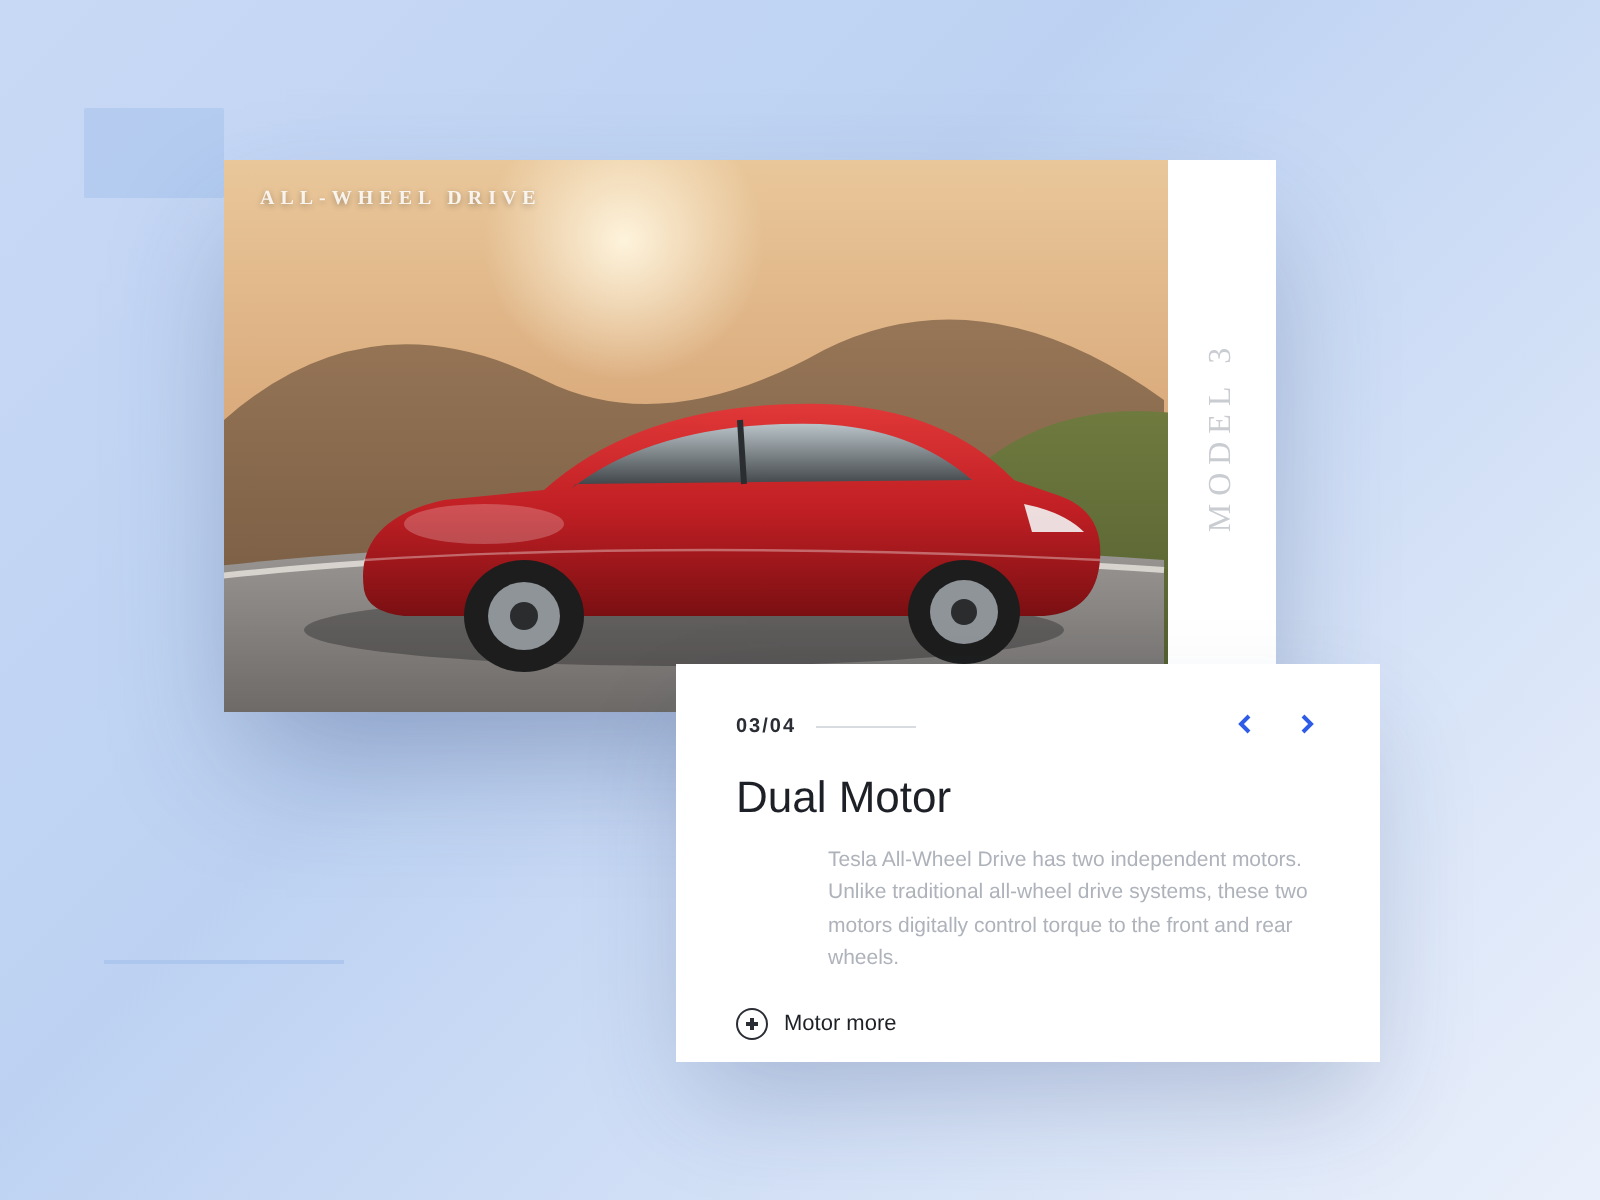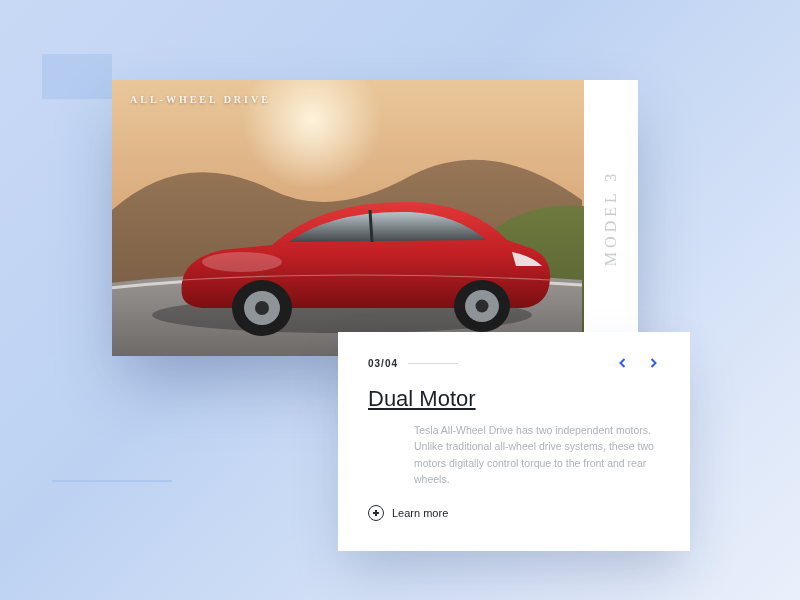--- a/index.html
+++ b/index.html
@@ -61,21 +61,21 @@
     font-weight: 500;
     letter-spacing: 4px;
     color: #c9ccd1;
   }
   .card {
     position: absolute;
     top: 332px; left: 338px;
     width: 352px;
     background: #ffffff;
     box-shadow: 0 25px 50px -10px rgba(40,60,110,0.25);
-    padding: 24px 30px 30px 30px;
+    padding: 24px 30px 10px 30px;
   }
   .card-top {
     display: flex;
     align-items: center;
     justify-content: space-between;
     margin-bottom: 16px;
   }
   .card-top-left {
     display: flex;
     align-items: center;
@@ -102,21 +102,20 @@
     display: flex; align-items: center; justify-content: center;
     cursor: pointer;
     color: #2e5ce6;
   }
   .arrow svg { width: 10px; height: 10px; stroke: currentColor; stroke-width: 2; fill: none; }
   .title {
     font-size: 22px;
     font-weight: 400;
     color: #1d2026;
     margin-bottom: 10px;
-    text-decoration: underline;
   }
   .desc {
     font-size: 10.5px;
     line-height: 1.55;
     color: #aeb2ba;
     margin-bottom: 16px;
     margin-left: 46px;
   }
   .learn {
     display: inline-flex;
@@ -240,15 +239,15 @@
   </div>
   <h2 class="title">Dual Motor</h2>
   <p class="desc">Tesla All-Wheel Drive has two independent motors. Unlike traditional all-wheel drive systems, these two motors digitally control torque to the front and rear wheels.</p>
   <div class="learn">
     <span class="learn-icon">
       <svg viewBox="0 0 8 8">
           <line x1="4" y1="1" x2="4" y2="7"></line>
           <line x1="1" y1="4" x2="7" y2="4"></line>
         </svg>
     </span>
-    <span>Learn more</span>
+    <span>Motor more</span>
   </div>
 </div>
 
 </body></html>

